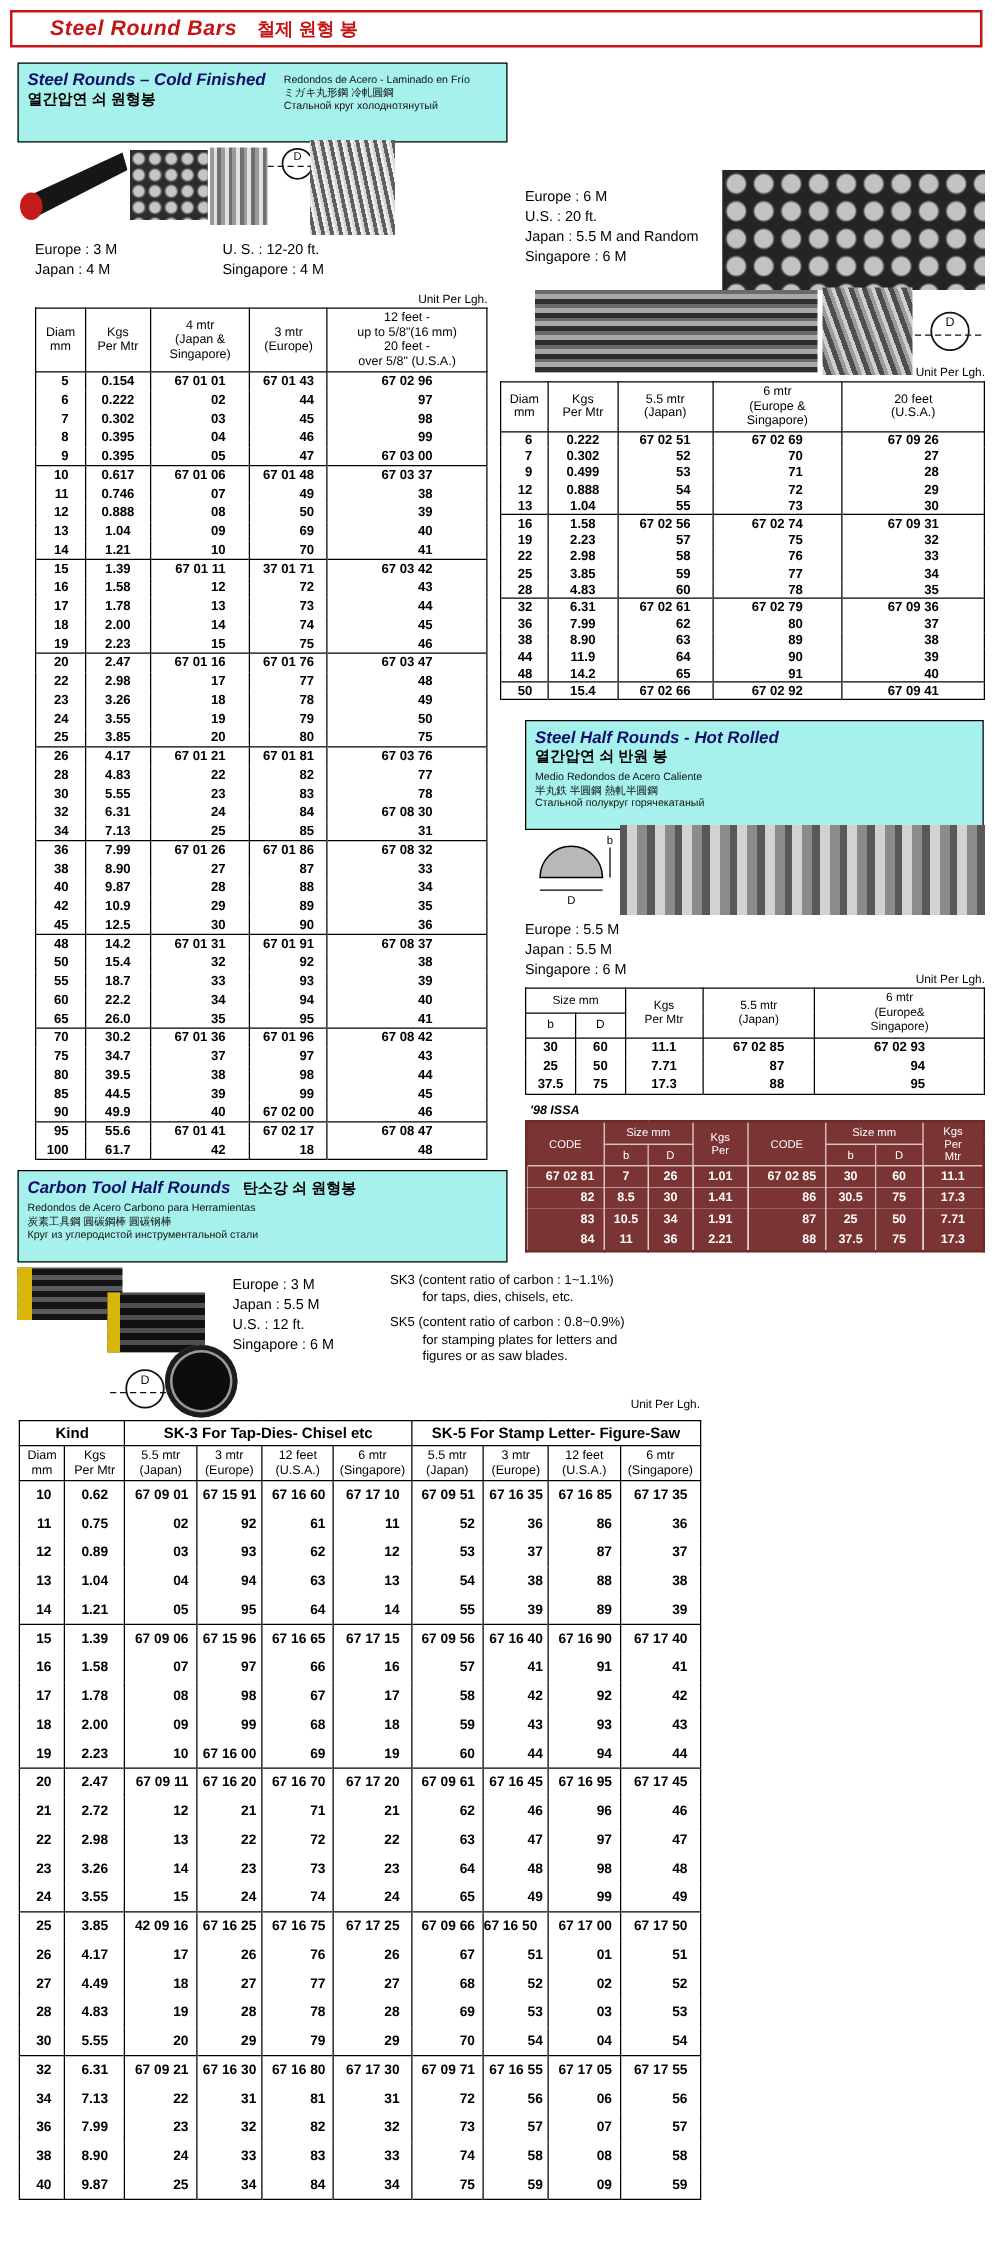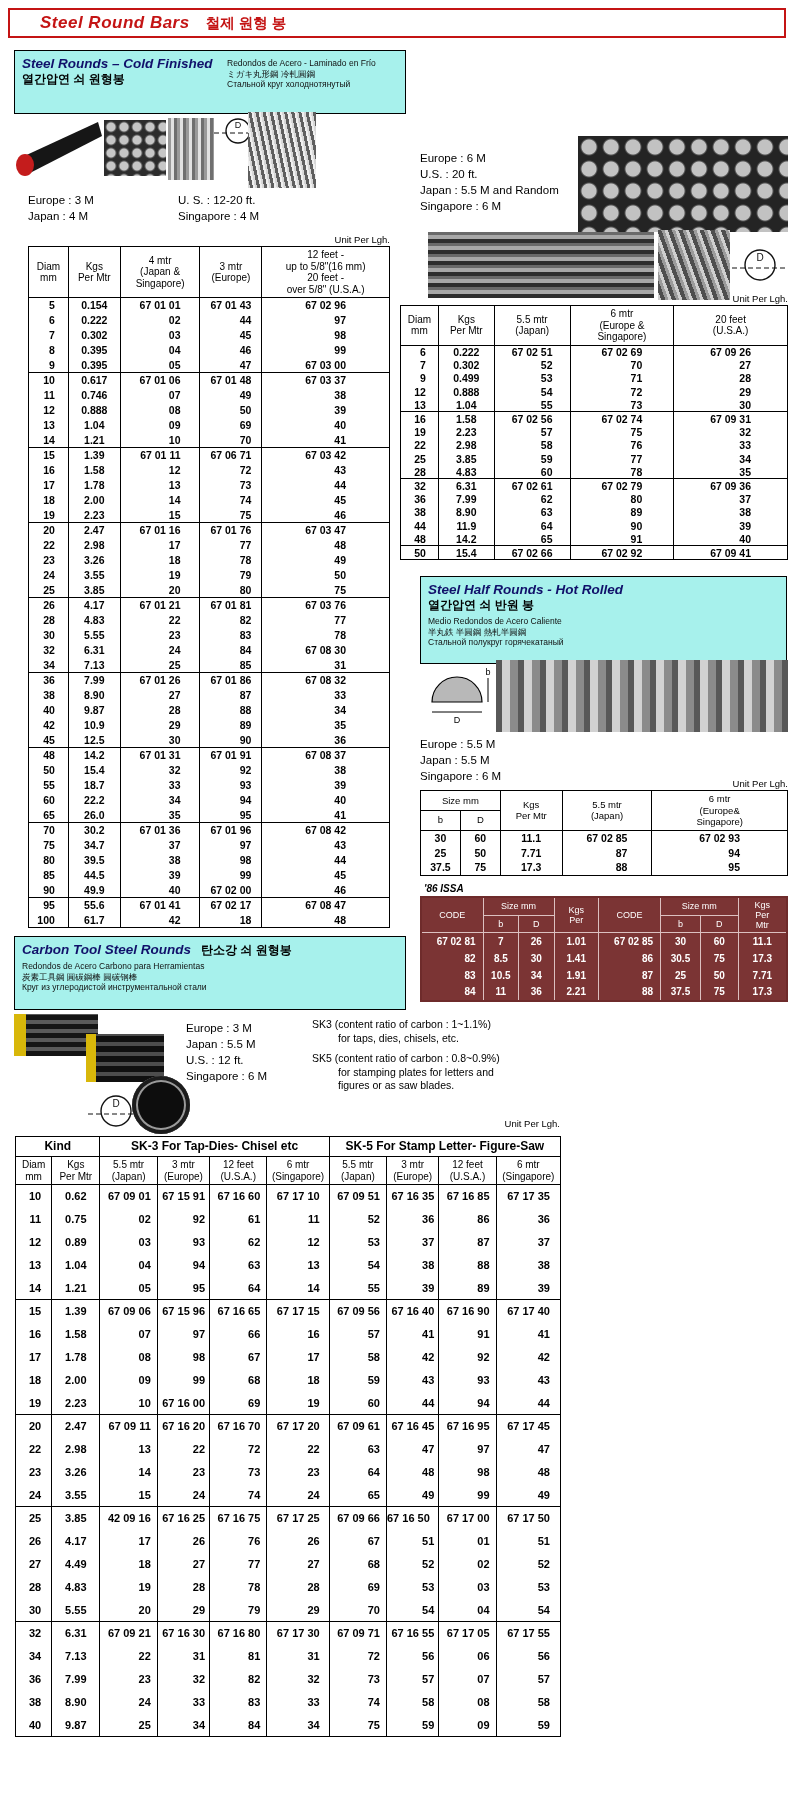--- a/index.html
+++ b/index.html
@@ -249,21 +249,21 @@
             <td style="text-align: right; padding-right: 19px;">10</td>
             <td style="text-align: right; padding-right: 10px;">70</td>
             <td style="text-align: right; padding-right: 43px;">41</td>
           </tr>
         </tbody>
         <tbody>
           <tr>
             <td style="text-align: right; padding-right: 13px;">15</td>
             <td>1.39</td>
             <td style="text-align: right; padding-right: 19px;">67 01 11</td>
-            <td style="text-align: right; padding-right: 10px;">67 06 71</td>
+            <td style="text-align: right; padding-right: 10px;">37 01 71</td>
             <td style="text-align: right; padding-right: 43px;">67 03 42</td>
           </tr>
           <tr>
             <td style="text-align: right; padding-right: 13px;">16</td>
             <td>1.58</td>
             <td style="text-align: right; padding-right: 19px;">12</td>
             <td style="text-align: right; padding-right: 10px;">72</td>
             <td style="text-align: right; padding-right: 43px;">43</td>
           </tr>
           <tr>
@@ -724,21 +724,21 @@
             <td>37.5</td>
             <td>75</td>
             <td>17.3</td>
             <td style="text-align: right; padding-right: 24px;">88</td>
             <td style="text-align: right; padding-right: 47px;">95</td>
           </tr>
         </tbody>
       </table>
     </div>
 
-  <div class="abs" id="issa-label">'86 ISSA</div>
+  <div class="abs" id="issa-label">'98 ISSA</div>
   <div class="abs" id="issa-table">
       <table class="dtab">
         <colgroup>
           <col style="width: 16.9697%;">
           <col style="width: 9.69697%;">
           <col style="width: 9.69697%;">
           <col style="width: 12.1212%;">
           <col style="width: 16.9697%;">
           <col style="width: 10.9091%;">
           <col style="width: 10.303%;">
@@ -803,21 +803,21 @@
             <td>37.5</td>
             <td>75</td>
             <td>17.3</td>
           </tr>
         </tbody>
       </table>
     </div>
 
   <div class="abs cyan-box" id="carbon-box">
     <div class="ttl-row">
-      <span class="box-title">Carbon Tool Steel Rounds</span>
+      <span class="box-title">Carbon Tool Half Rounds</span>
       <span class="box-ko">탄소강 쇠 원형봉</span>
     </div>
     <div class="box-sub" style="margin-top:3px">Redondos de Acero Carbono para Herramientas</div>
     <div class="box-sub">炭素工具鋼  圓碳鋼棒  圓碳钢棒</div>
     <div class="box-sub">Круг из углеродистой инструментальной стали</div>
   </div>
 
   <div class="photo" id="photo-carbon-bars1"></div>
   <div class="photo" id="photo-carbon-bars2"></div>
   <svg class="abs" style="left:88px;top:1090px" width="56" height="42">
@@ -1017,20 +1017,32 @@
             <td style="text-align: right; padding-right: 6px;">67 09 11</td>
             <td style="text-align: right; padding-right: 4px;">67 16 20</td>
             <td style="text-align: right; padding-right: 6px;">67 16 70</td>
             <td style="text-align: right; padding-right: 9px;">67 17 20</td>
             <td style="text-align: right; padding-right: 6px;">67 09 61</td>
             <td style="text-align: right; padding-right: 4px;">67 16 45</td>
             <td style="text-align: right; padding-right: 6px;">67 16 95</td>
             <td style="text-align: right; padding-right: 10px;">67 17 45</td>
           </tr>
           <tr>
+            <td style="text-align: right; padding-right: 10px;">21</td>
+            <td>2.72</td>
+            <td style="text-align: right; padding-right: 6px;">12</td>
+            <td style="text-align: right; padding-right: 4px;">21</td>
+            <td style="text-align: right; padding-right: 6px;">71</td>
+            <td style="text-align: right; padding-right: 9px;">21</td>
+            <td style="text-align: right; padding-right: 6px;">62</td>
+            <td style="text-align: right; padding-right: 4px;">46</td>
+            <td style="text-align: right; padding-right: 6px;">96</td>
+            <td style="text-align: right; padding-right: 10px;">46</td>
+          </tr>
+          <tr>
             <td style="text-align: right; padding-right: 10px;">22</td>
             <td>2.98</td>
             <td style="text-align: right; padding-right: 6px;">13</td>
             <td style="text-align: right; padding-right: 4px;">22</td>
             <td style="text-align: right; padding-right: 6px;">72</td>
             <td style="text-align: right; padding-right: 9px;">22</td>
             <td style="text-align: right; padding-right: 6px;">63</td>
             <td style="text-align: right; padding-right: 4px;">47</td>
             <td style="text-align: right; padding-right: 6px;">97</td>
             <td style="text-align: right; padding-right: 10px;">47</td>

